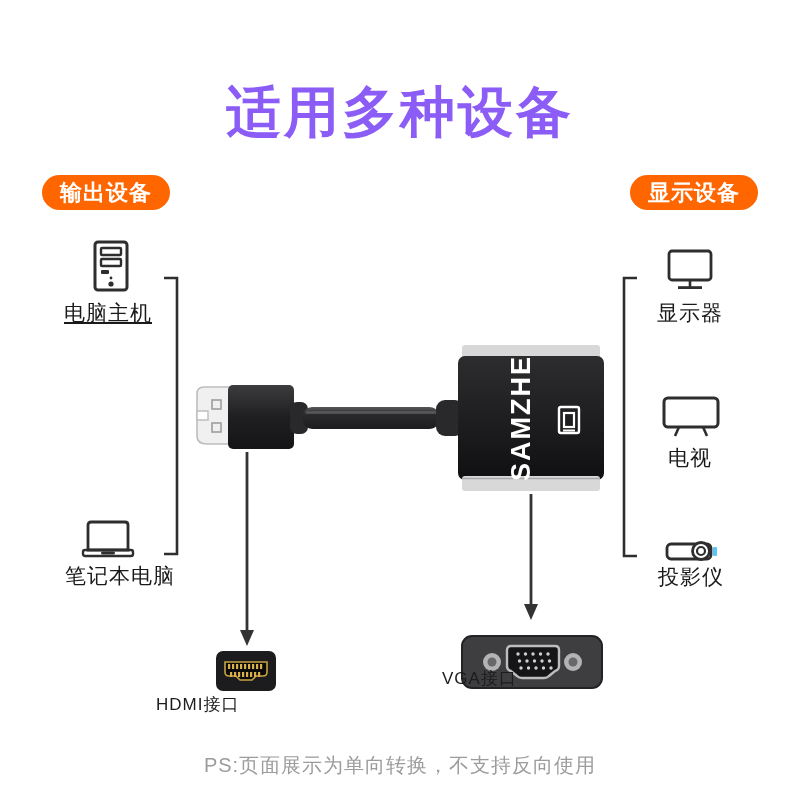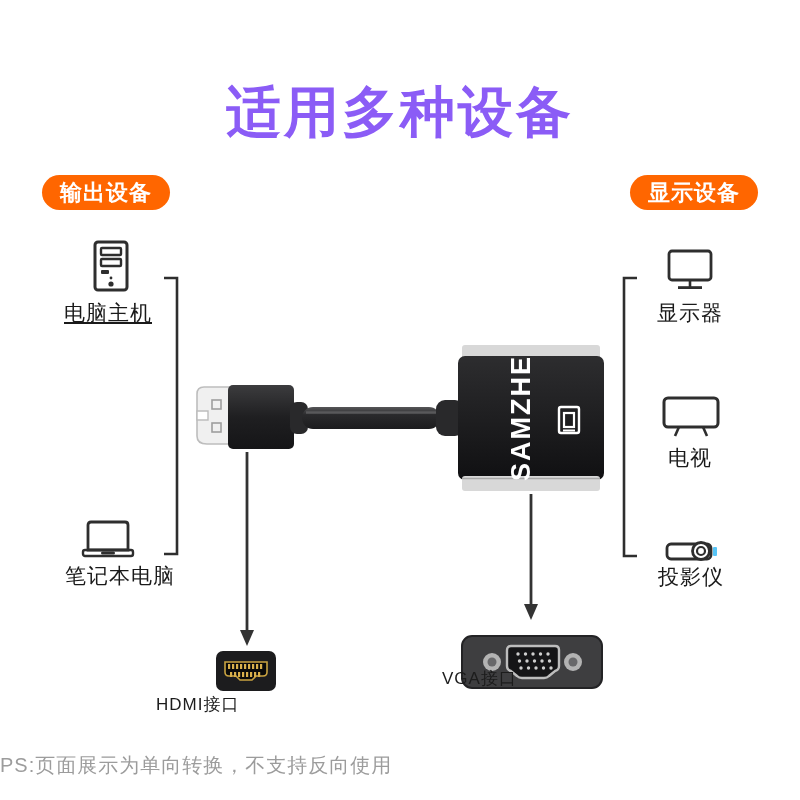--- a/index.html
+++ b/index.html
@@ -47,21 +47,21 @@
 
   .port-label {
     width: 180px;
     font-size: 17px;
     color: #1c1c1c;
     letter-spacing: 1px;
   }
 
   .footnote {
     top: 752px; left: 0; width: 800px;
-    text-align: left;
+    text-align: center;
     font-size: 20px;
     color: #9C9C9C;
     letter-spacing: 1px;
   }
 
   svg { display: block; }
 </style>
 </head>
 <body>
 

